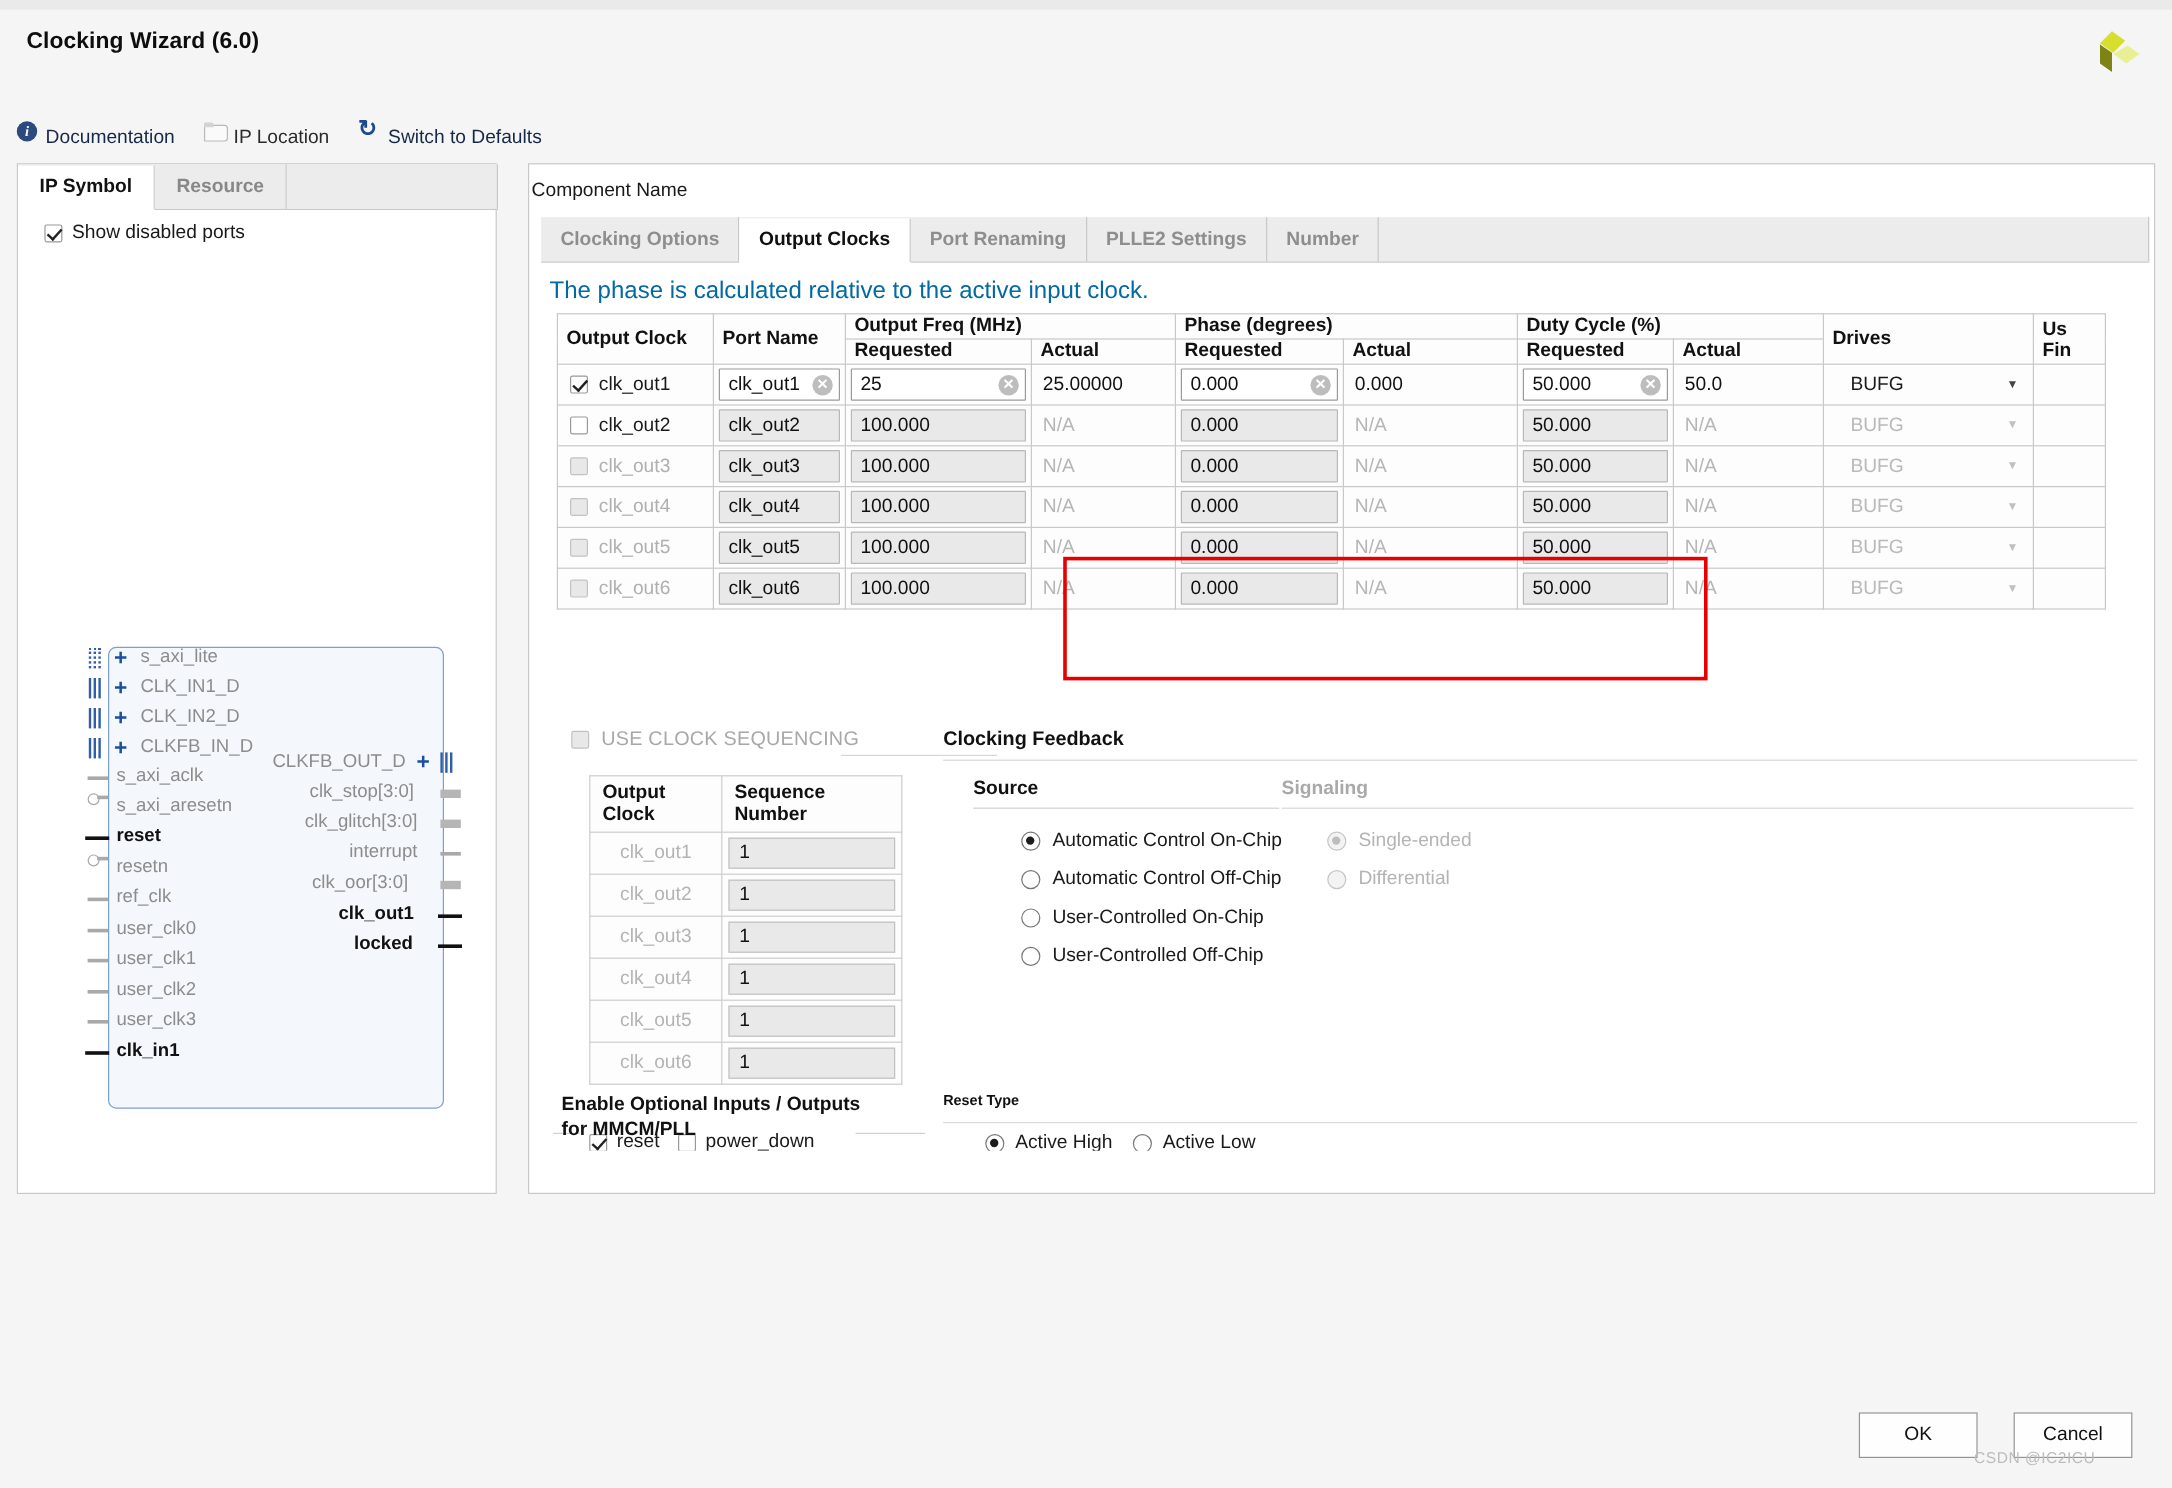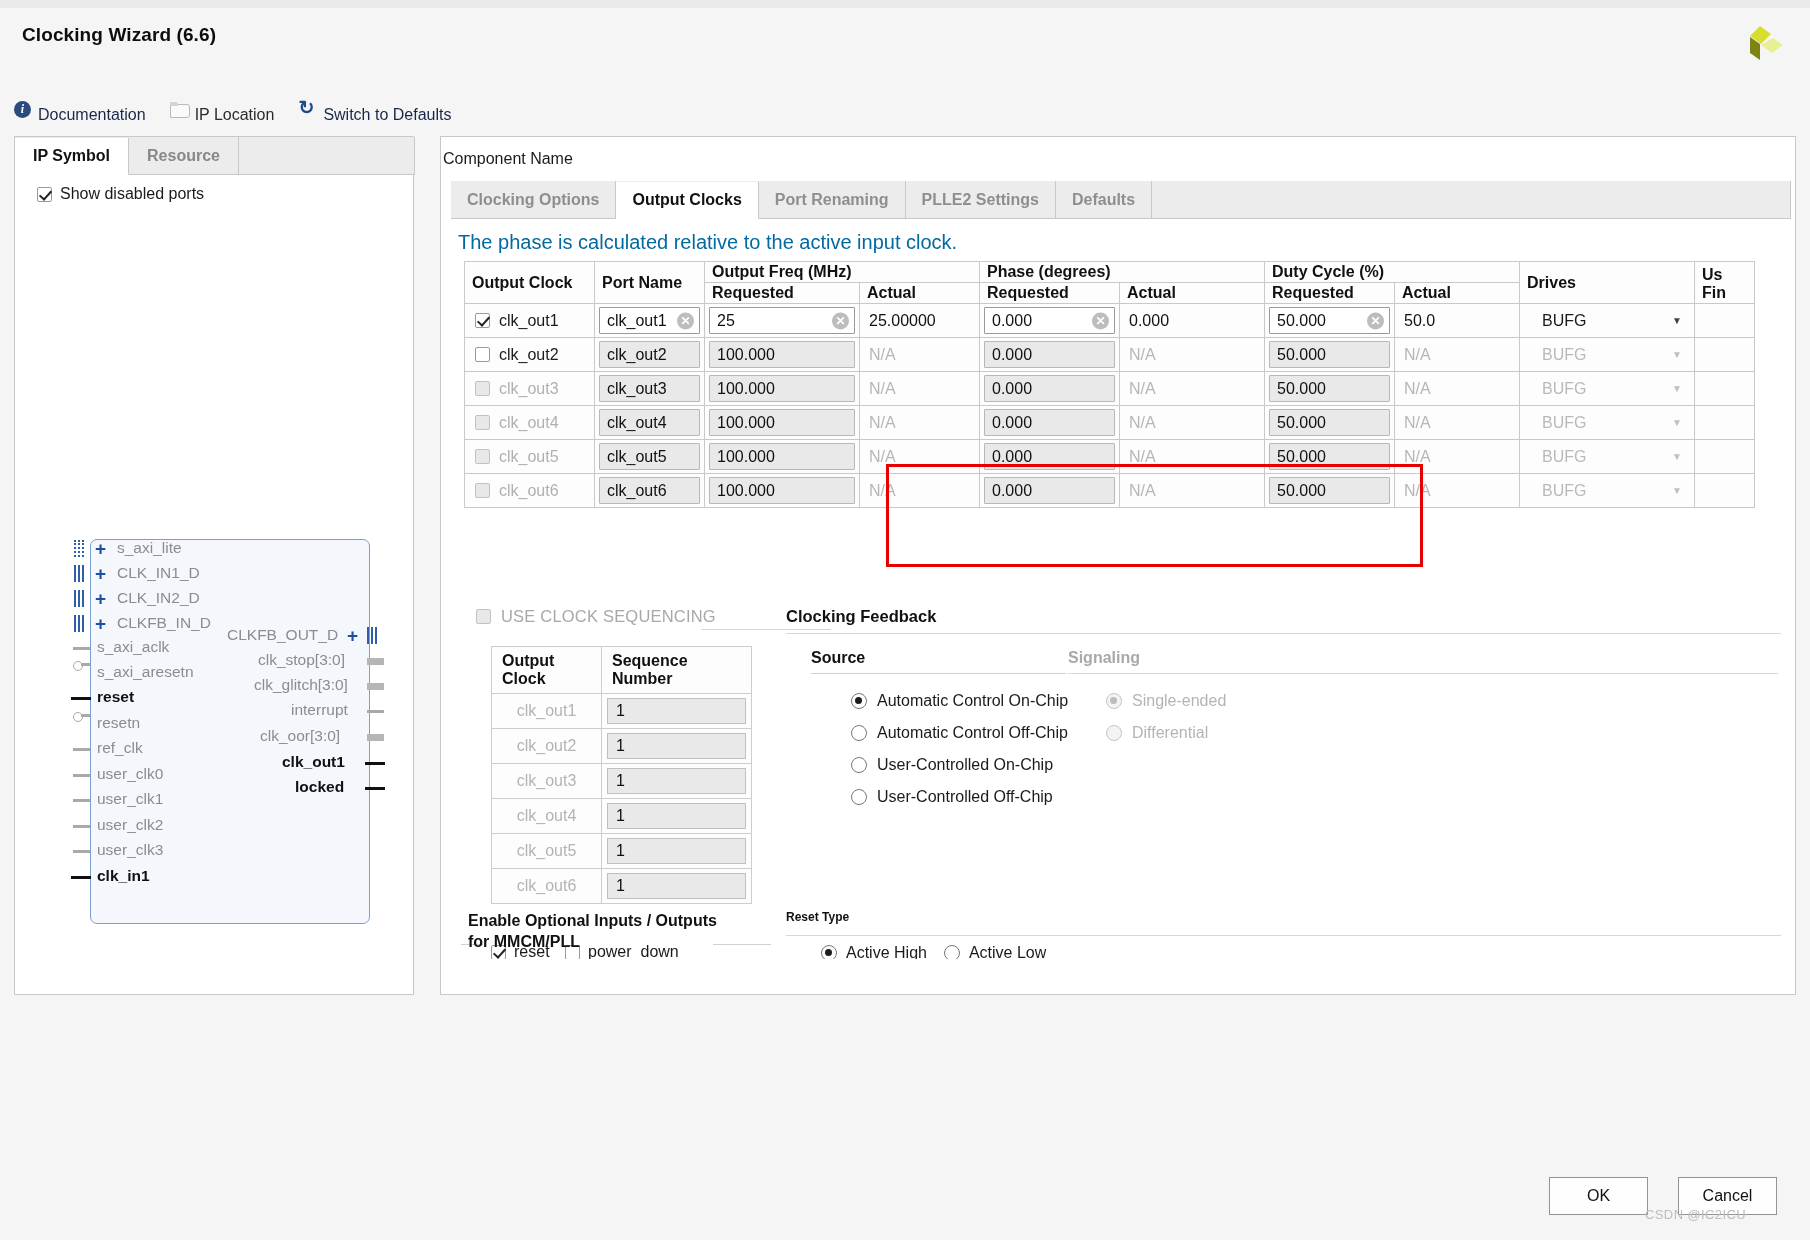--- a/index.html
+++ b/index.html
@@ -126,21 +126,21 @@
 
   
   .btn { position:absolute; height:38px; width:99px; border:1px solid #949494; background:#fefefe; font-size:16px; display:flex; align-items:center; justify-content:center; color:#111; }
   .watermark { position:absolute; left:1645px; top:1207px; font-size:13px; color:#bdbdbd; letter-spacing:.4px;}
 </style>
 </head>
 <body>
 
 <div class="top-strip"></div>
 
-<div class="win-title">Clocking Wizard (6.6)</div>
+<div class="win-title">Clocking Wizard (6.0)</div>
 
 <svg class="logo" viewBox="0 0 50 44">
   <polygon points="25,4 36,12 26,22 15,14" fill="#d8de2e"></polygon>
   <polygon points="15,15 25,22 25,38 15,31" fill="#7d8414"></polygon>
   <polygon points="26,23 38,16 48,23 37,31" fill="#e9ef95"></polygon>
 </svg>
 
 <div class="toolbar">
   <div class="tb-item">
     <span class="ic-info">i</span>
@@ -265,21 +265,21 @@
 
   <div class="comp-row">
     <span class="comp-label" style="margin-left:0;">Component Name</span>
   </div>
 
   <div class="rp-tabs">
     <div class="rp-tab plain">Clocking Options</div>
     <div class="rp-tab active">Output Clocks</div>
     <div class="rp-tab plain">Port Renaming</div>
     <div class="rp-tab plain">PLLE2 Settings</div>
-    <div class="rp-tab plain">Defaults</div>
+    <div class="rp-tab plain">Number</div>
     <div class="rp-tab rp-tab-rest"></div>
   </div>
 
   <div class="content">
 
     <div class="phase-note">The phase is calculated relative to the active input clock.</div>
 
     <table class="clk">
       <colgroup>
         <col style="width:130px">

